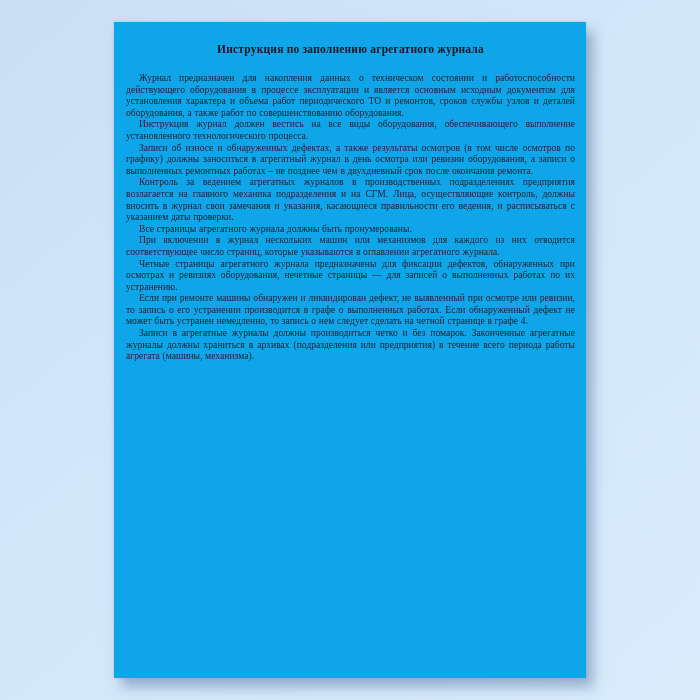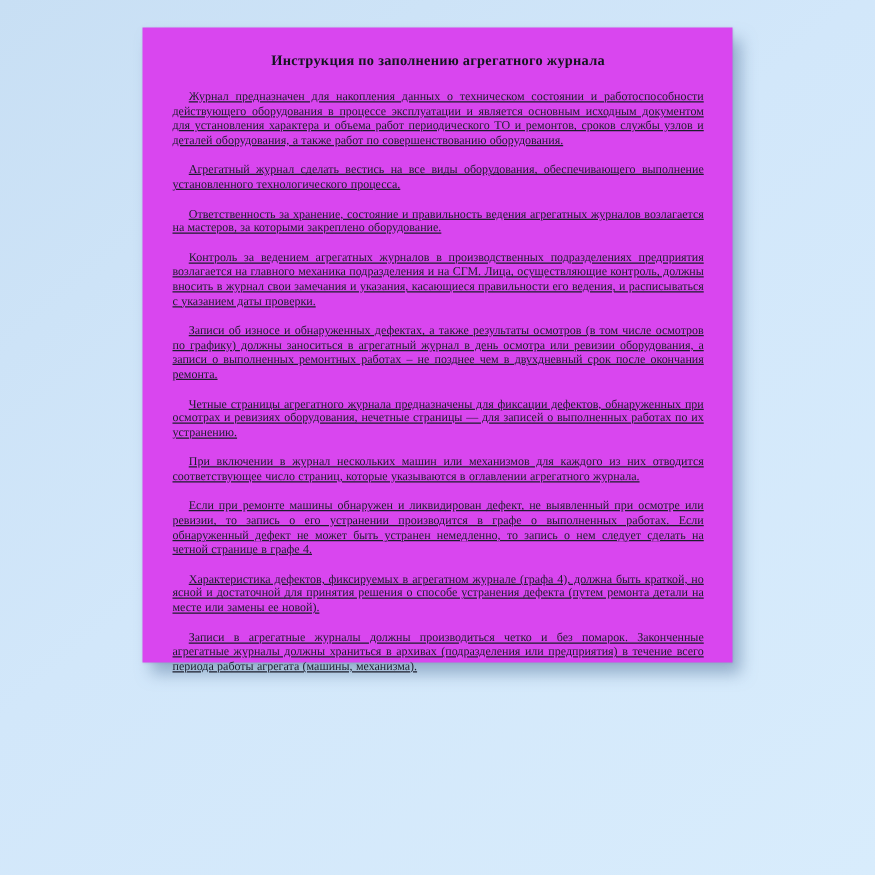--- a/index.html
+++ b/index.html
@@ -16,61 +16,59 @@
   .stage {
     position: relative;
     width: 700px;
     height: 700px;
   }
   .paper {
     position: absolute;
     left: 114px;
     top: 22px;
     width: 472px;
-    height: 508px;
-    background: #d946ef;
+    height: 656px;
+    background: #0ea5e9;
     box-shadow: 7px 9px 12px rgba(93, 124, 163, 0.55),
                 0 0 2px rgba(120, 145, 175, 0.35);
     box-sizing: border-box;
     padding: 20px 11px 0 12px;
   }
   .doc-title {
     margin: 0 0 16px 0;
     font-size: 11.5px;
     line-height: 14px;
     font-weight: bold;
     text-align: center;
     color: #14151f;
     letter-spacing: 0.2px;
     font-family: "Liberation Serif", serif;
   }
   .doc-body p {
-    margin: 12px;
+    margin: 0;
     font-size: 9.6px;
     line-height: 11.6px;
     text-align: justify;
     text-indent: 13px;
     color: #1c1e2c;
     font-family: "Liberation Serif", serif;
     word-spacing: 0.3px;
-    text-decoration: underline;
   }
 </style>
 </head>
 <body>
 
 <div class="stage">
   <div class="paper">
     <h1 class="doc-title">Инструкция по заполнению агрегатного журнала</h1>
     <div class="doc-body" id="doc-body">
         <p>Журнал предназначен для накопления данных о техническом состоянии и работоспособности действующего оборудования в процессе эксплуатации и является основным исходным документом для установления характера и объема работ периодического ТО и ремонтов, сроков службы узлов и деталей оборудования, а также работ по совершенствованию оборудования.</p>
-        <p>Агрегатный журнал сделать вестись на все виды оборудования, обеспечивающего выполнение установленного технологического процесса.</p>
-        <p>Ответственность за хранение, состояние и правильность ведения агрегатных журналов возлагается на мастеров, за которыми закреплено оборудование.</p>
+        <p>Инструкция журнал должен вестись на все виды оборудования, обеспечивающего выполнение установленного технологического процесса.</p>
+        <p>Записи об износе и обнаруженных дефектах, а также результаты осмотров (в том числе осмотров по графику) должны заноситься в агрегатный журнал в день осмотра или ревизии оборудования, а записи о выполненных ремонтных работах – не позднее чем в двухдневный срок после окончания ремонта.</p>
         <p>Контроль за ведением агрегатных журналов в производственных подразделениях предприятия возлагается на главного механика подразделения и на СГМ. Лица, осуществляющие контроль, должны вносить в журнал свои замечания и указания, касающиеся правильности его ведения, и расписываться с указанием даты проверки.</p>
-        <p>Записи об износе и обнаруженных дефектах, а также результаты осмотров (в том числе осмотров по графику) должны заноситься в агрегатный журнал в день осмотра или ревизии оборудования, а записи о выполненных ремонтных работах – не позднее чем в двухдневный срок после окончания ремонта.</p>
+        <p>Все страницы агрегатного журнала должны быть пронумерованы.</p>
+        <p>При включении в журнал нескольких машин или механизмов для каждого из них отводится соответствующее число страниц, которые указываются в оглавлении агрегатного журнала.</p>
         <p>Четные страницы агрегатного журнала предназначены для фиксации дефектов, обнаруженных при осмотрах и ревизиях оборудования, нечетные страницы — для записей о выполненных работах по их устранению.</p>
-        <p>При включении в журнал нескольких машин или механизмов для каждого из них отводится соответствующее число страниц, которые указываются в оглавлении агрегатного журнала.</p>
         <p>Если при ремонте машины обнаружен и ликвидирован дефект, не выявленный при осмотре или ревизии, то запись о его устранении производится в графе о выполненных работах. Если обнаруженный дефект не может быть устранен немедленно, то запись о нем следует сделать на четной странице в графе 4.</p>
-        <p>Характеристика дефектов, фиксируемых в агрегатном журнале (графа 4), должна быть краткой, но ясной и достаточной для принятия решения о способе устранения дефекта (путем ремонта детали на месте или замены ее новой).</p>
         <p>Записи в агрегатные журналы должны производиться четко и без помарок. Законченные агрегатные журналы должны храниться в архивах (подразделения или предприятия) в течение всего периода работы агрегата (машины, механизма).</p>
       </div>
   </div>
 </div>
 
 </body></html>

